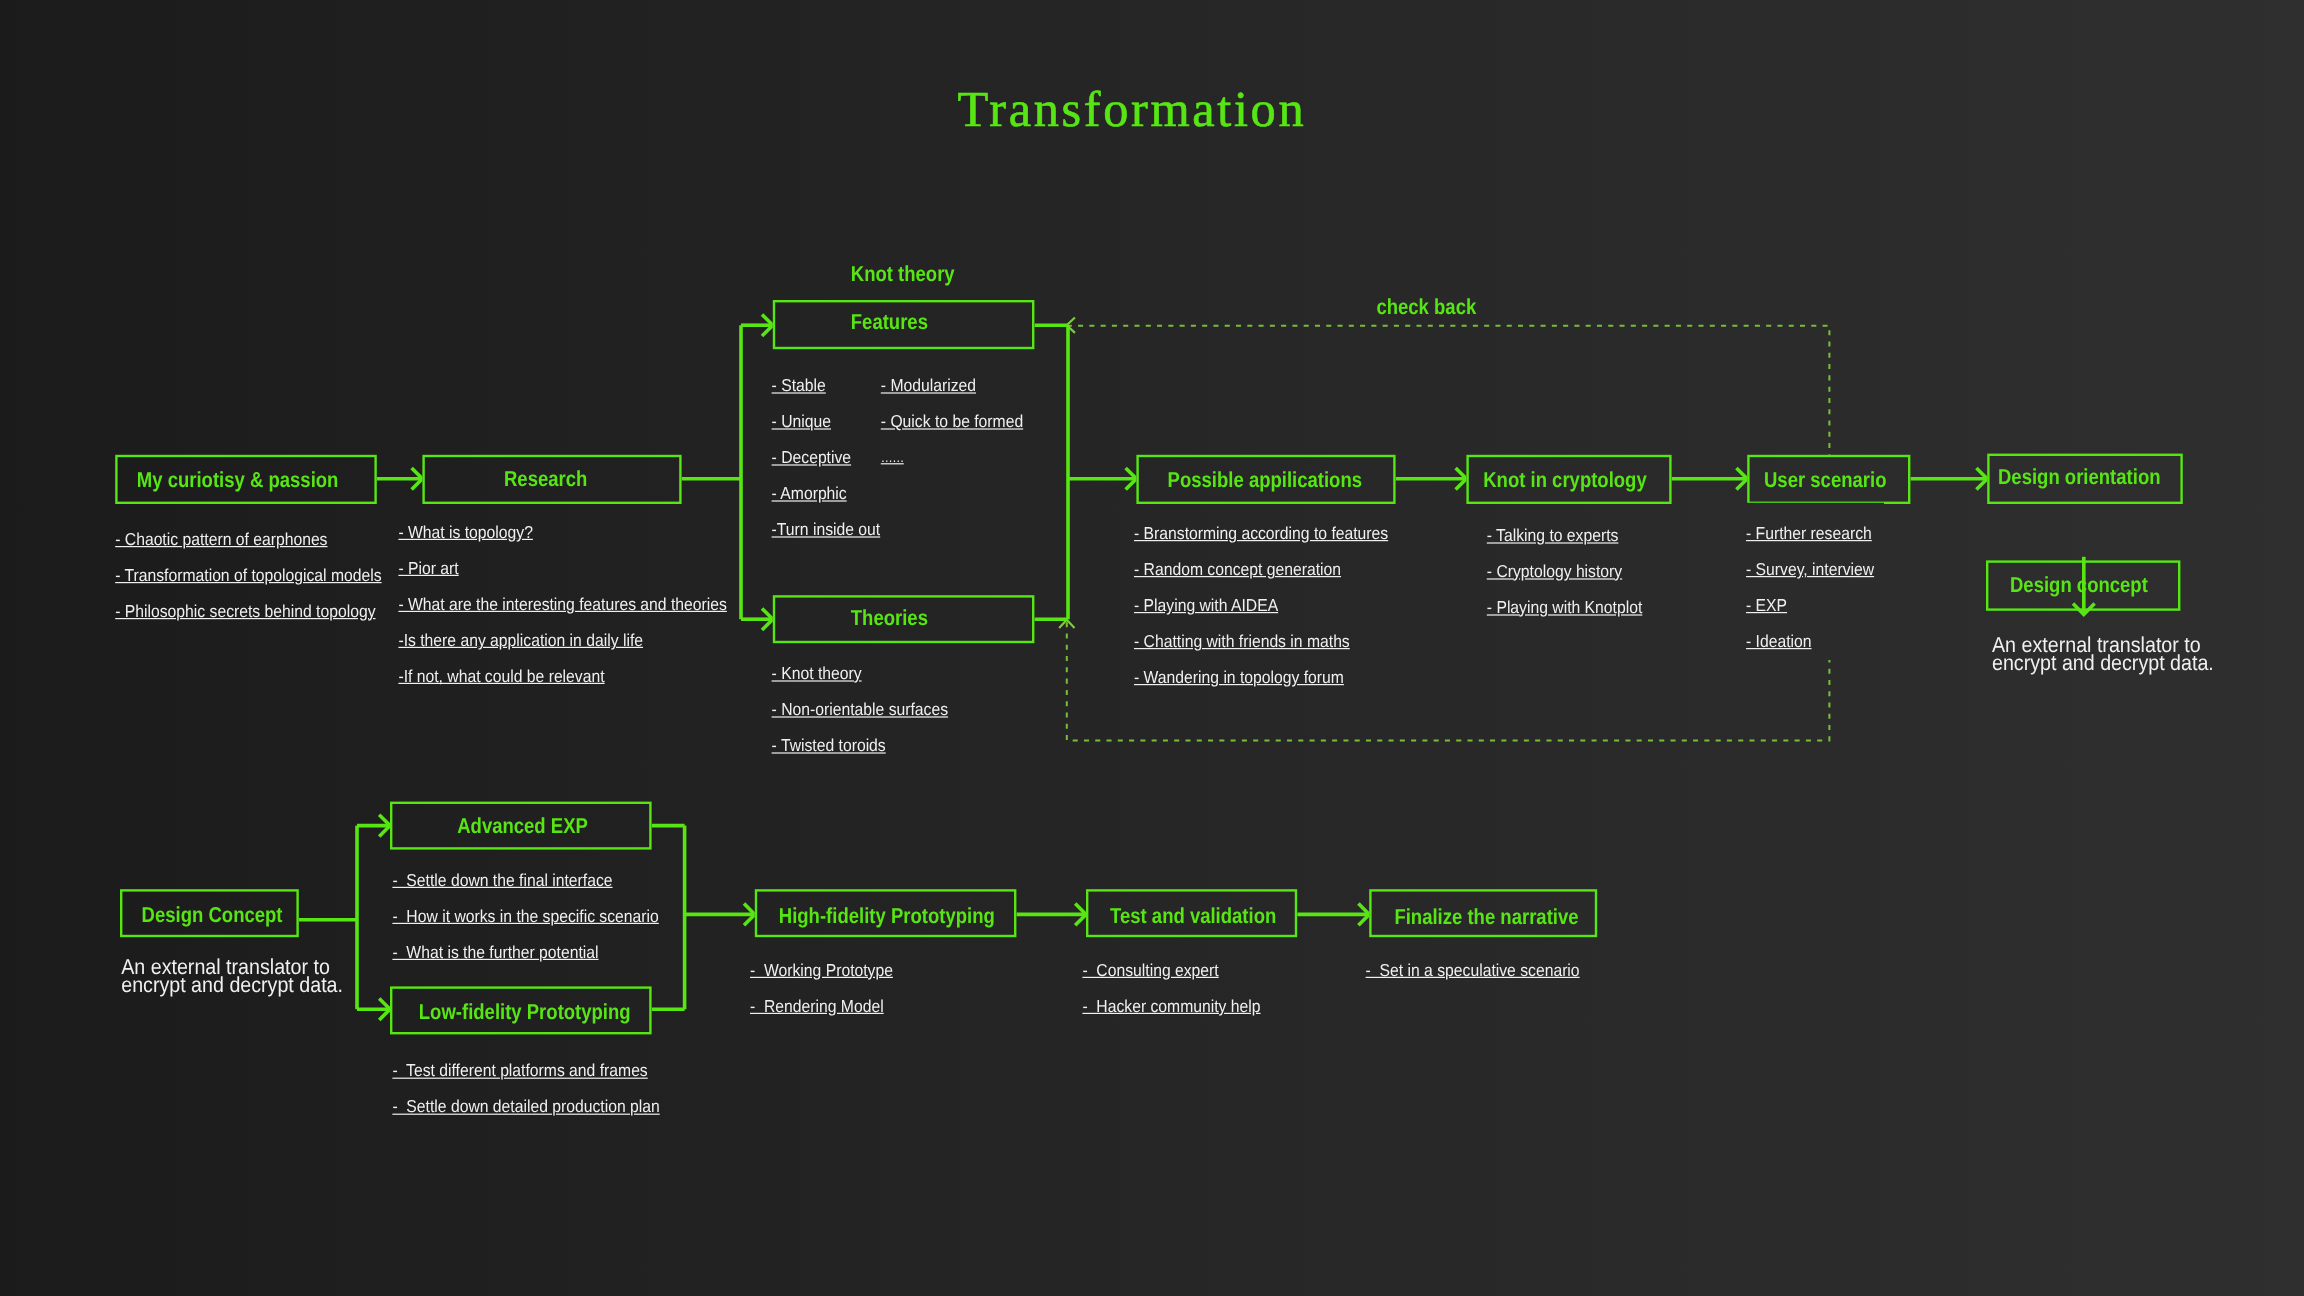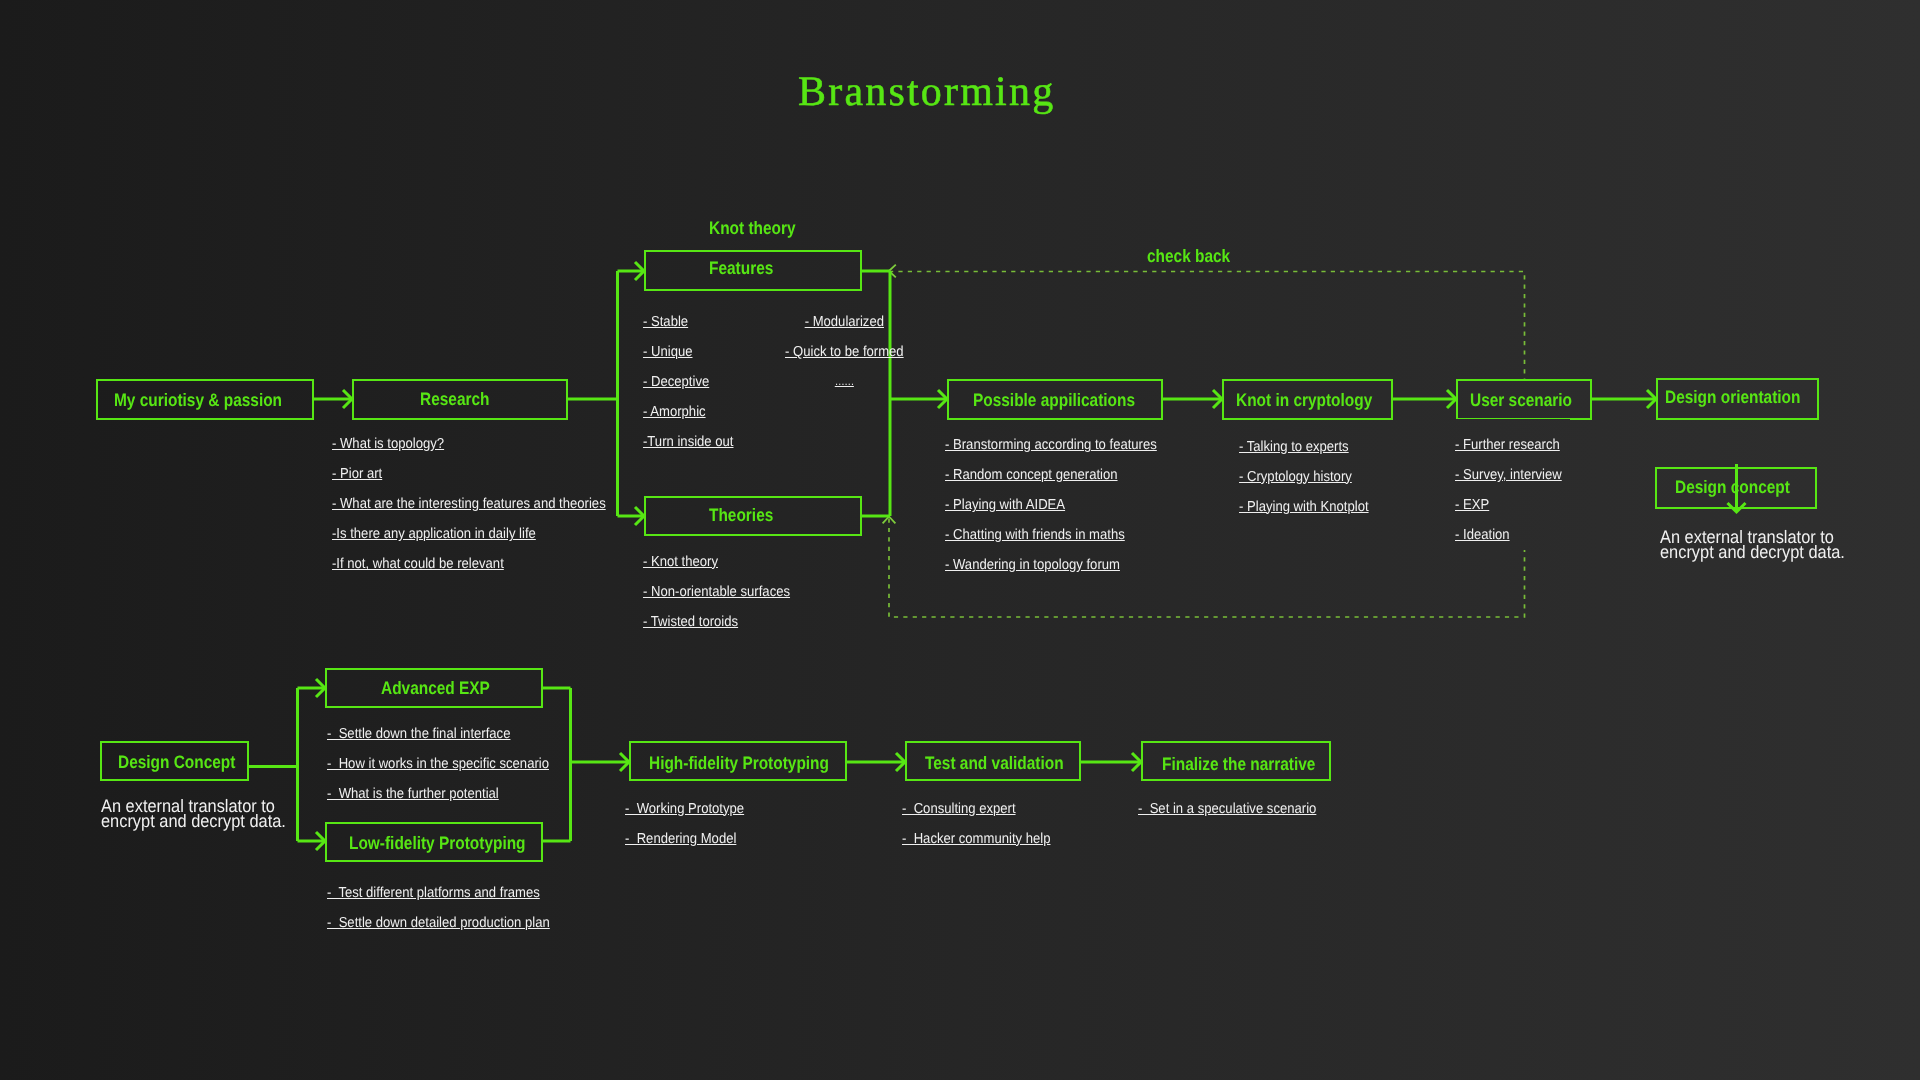--- a/index.html
+++ b/index.html
@@ -56,21 +56,21 @@
   #t-advexp{left:381.0px;top:678.5px;}
   #t-lowfi{left:349.3px;top:834.3px;}
   #t-highfi{left:648.8px;top:753.7px;}
   #t-testval{left:925.2px;top:754.2px;}
   #t-finalize{left:1161.8px;top:754.5px;}
 
   
   #l-curiosity{left:95.5px;top:434.5px;}
   #l-research{left:332.2px;top:429.4px;}
   #l-features{left:642.7px;top:306.8px;}
-  #l-features2{left:785px;top:306.8px;text-align:center;}
+  #l-features2{left:734px;top:306.8px;}
   #l-features2 > div:nth-child(3){font-size:11px;letter-spacing:-0.5px;}
   #l-theories{left:642.8px;top:546.6px;}
   #l-applications{left:945px;top:430.3px;}
   #l-cryptology{left:1222px;top:431.6px;margin-left:17px;}
   #l-userscenario{left:1454.8px;top:419px;padding-top:11.2px;width:115px;height:131px;box-sizing:border-box;
     background-image:linear-gradient(90deg,#1b1b1b 0%,#262626 50%,#2f2f2f 100%);background-attachment:fixed;}
   #c-designconcept-r{left:1660.3px;top:529.9px;}
 
   #lab-knottheory{left:709px;top:219px;}
   #lab-checkback{left:1147px;top:247px;}
@@ -87,21 +87,21 @@
   #l-advexp{left:326.9px;top:719.1px;}
   #l-lowfi{left:326.9px;top:878.4px;}
   #l-highfi{left:625.1px;top:793.7px;}
   #l-testval{left:902.4px;top:793.7px;}
   #l-finalize{left:1138.1px;top:793.7px;text-align:right;}
 </style>
 </head>
 <body>
 
 <div id="stage">
-  <div class="title">Branstorming</div>
+  <div class="title">Transformation</div>
 
   <svg id="checkback-loop" width="1920" height="1080" viewBox="0 0 1920 1080" style="position:absolute;left:0;top:0;">
     <g stroke="#78bd38" stroke-width="1.7" fill="none" stroke-dasharray="4.2 5.2">
       <path d="M889,271.5 H1524.5 V617 H889 V516.5"></path>
     </g>
     <g stroke="#7ecc3c" stroke-width="1.8" fill="none" stroke-linecap="butt">
       <path d="M895.8,264.6 L888.9,271 L895.8,277.4"></path>
       <path d="M882.6,523.3 L889,516.5 L895.4,523.3"></path>
     </g>
   </svg>
@@ -172,20 +172,21 @@
   <div class="blabel" id="t-applications">Possible appilications</div>
   <div class="box" id="b-cryptology"></div>
   <div class="blabel" id="t-cryptology">Knot in cryptology</div>
   <div class="box" id="b-userscenario"></div>
   <div class="blabel" id="t-userscenario">User scenario</div>
   <div class="box" id="b-orientation"></div>
   <div class="blabel" id="t-orientation">Design orientation</div>
   <div class="box" id="b-designconcept-r"></div>
   <div class="blabel" id="t-designconcept-r">Design concept</div>
 
+  <div class="items" id="l-curiosity"><div>- Chaotic pattern of earphones</div><div>- Transformation of topological models</div><div>- Philosophic secrets behind topology</div></div>
   <div class="items" id="l-research"><div>- What is topology?</div><div>- Pior art</div><div>- What are the interesting features and theories</div><div>-Is there any application in daily life</div><div>-If not, what could be relevant</div></div>
   <div class="items" id="l-features"><div>- Stable</div><div>- Unique</div><div>- Deceptive</div><div>- Amorphic</div><div>-Turn inside out</div></div>
   <div class="items" id="l-features2"><div>- Modularized</div><div>- Quick to be formed</div><div>……</div></div>
   <div class="items" id="l-theories"><div>- Knot theory</div><div>- Non-orientable surfaces</div><div>- Twisted toroids</div></div>
   <div class="items" id="l-applications"><div>- Branstorming according to features</div><div>- Random concept generation</div><div>- Playing with AIDEA</div><div>- Chatting with friends in maths</div><div>- Wandering in topology forum</div></div>
   <div class="items" id="l-cryptology"><div>- Talking to experts</div><div>- Cryptology history</div><div>- Playing with Knotplot</div></div>
   <div class="items" id="l-userscenario"><div>- Further research</div><div>- Survey, interview</div><div>- EXP</div><div>- Ideation</div></div>
   <div class="cap" id="c-designconcept-r"><div>An external translator to</div><div>encrypt and decrypt data.</div></div>
 
   <div class="box" id="b-designconcept"></div>

